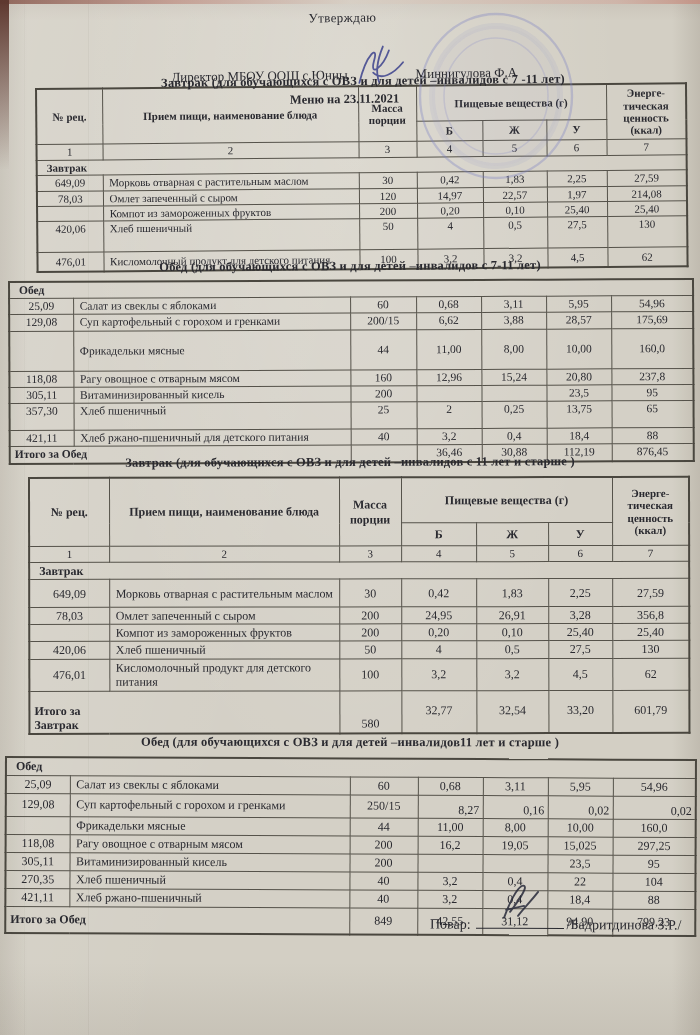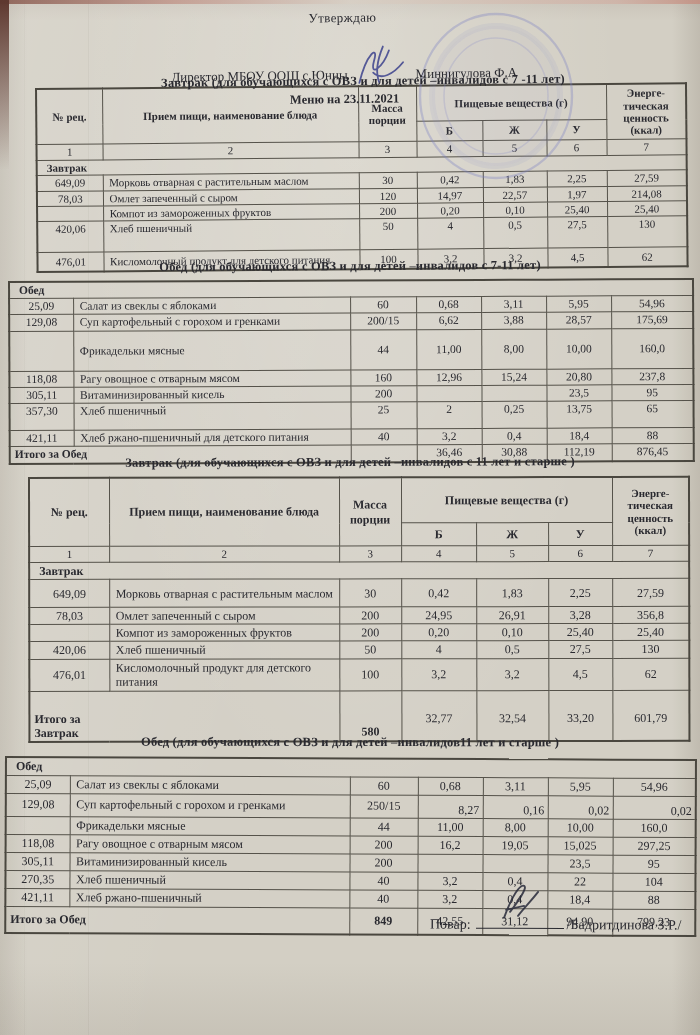--- a/index.html
+++ b/index.html
@@ -39,21 +39,21 @@
   #dir-sig{display:block;margin-bottom:-4px;}
   
   table{border-collapse:collapse;table-layout:fixed;position:absolute;z-index:8;background:rgba(255,255,255,.04);}
   td,th{border:1px solid #55524a;padding:1px 3px;text-align:center;vertical-align:middle;overflow:hidden;}
   table{border:2px solid #4a473f;}
   th{font-weight:bold;}
   .dish{text-align:left;padding-left:6px;}
   .numbering th{font-weight:normal;height:13px;font-size:11px;}
   .section td{text-align:left;font-weight:bold;padding-left:9px;}
   .total .total-label{text-align:left;font-weight:bold;padding-left:4px;}
-  .total .mass{font-weight:bold;}
+  .total .mass{font-weight:normal;}
   #t1{top:88px;left:35px;width:650px;font-size:11px;line-height:1.12;transform:rotate(-0.5deg);transform-origin:left top;}
   #t2{top:281px;left:8px;width:684px;font-size:11.5px;line-height:1.15;transform:rotate(-0.25deg);transform-origin:left top;}
   #t3{top:477px;left:28px;width:660px;font-size:12px;line-height:1.18;transform:rotate(-0.1deg);transform-origin:left top;}
   #t4{top:756px;left:5px;width:690px;font-size:12px;line-height:1.18;transform:rotate(0.25deg);transform-origin:left top;}
   
   #t1 col.no{width:66px}#t1 col.dish{width:256px}#t1 col.mass{width:58px}#t1 col.b{width:66px}#t1 col.zh{width:64px}#t1 col.u{width:60px}#t1 col.en{width:80px}
   #t3 col.no{width:80px}#t3 col.dish{width:230px}#t3 col.mass{width:62px}#t3 col.b{width:75px}#t3 col.zh{width:72px}#t3 col.u{width:64px}#t3 col.en{width:77px}
   #t2 col.no{width:64px}#t2 col.dish{width:277px}#t2 col.mass{width:66px}#t2 col.b{width:65px}#t2 col.zh{width:65px}#t2 col.u{width:65px}#t2 col.en{width:82px}
   #t4 col.no{width:64px}#t4 col.dish{width:280px}#t4 col.mass{width:68px}#t4 col.b{width:65px}#t4 col.zh{width:65px}#t4 col.u{width:65px}#t4 col.en{width:83px}
   
@@ -70,21 +70,21 @@
   #t2 tbody tr{height:16px}
   #t2 tbody tr:nth-child(4){height:40px}
   #t2 tbody tr:nth-child(7){height:27px}
   #t2 tbody tr:nth-child(7) td{vertical-align:top}
   #t3 tbody tr{height:17px}
   #t3 tbody tr:nth-child(2){height:28px}
   #t3 tbody tr:nth-child(6){height:32px}
   #t3 tbody tr:nth-child(7){height:42px}
   #t3 .total .total-label span{display:inline-block;width:64px;text-align:left;}
   #t3 .total .mass{vertical-align:bottom;text-align:center;}
-  #t3 .total td{vertical-align:top;padding-top:20px;}
+  #t3 .total td{vertical-align:top;padding-top:12px;}
   #t3 .total td.mass{vertical-align:bottom;padding-bottom:2px;}
   #t4 tbody tr{height:18px}
   #t4 tbody tr:nth-child(3){height:23px}
   #t4 tbody tr:nth-child(3) td:nth-child(n+4){text-align:right;vertical-align:bottom;padding-right:3px;padding-bottom:0;}
   #t4 tbody tr:nth-child(9){height:27px}
   .total td{height:auto}
   
   #footer{position:absolute;top:916px;left:430px;z-index:10;font-size:14px;transform:rotate(0.2deg);white-space:nowrap;}
   #footer .sig-line{display:inline-block;width:88px;border-bottom:1.3px solid #2a2a30;height:12px;margin:0 3px 0 5px;position:relative;}
   #cook-sig{position:absolute;left:18px;top:-34px;}

